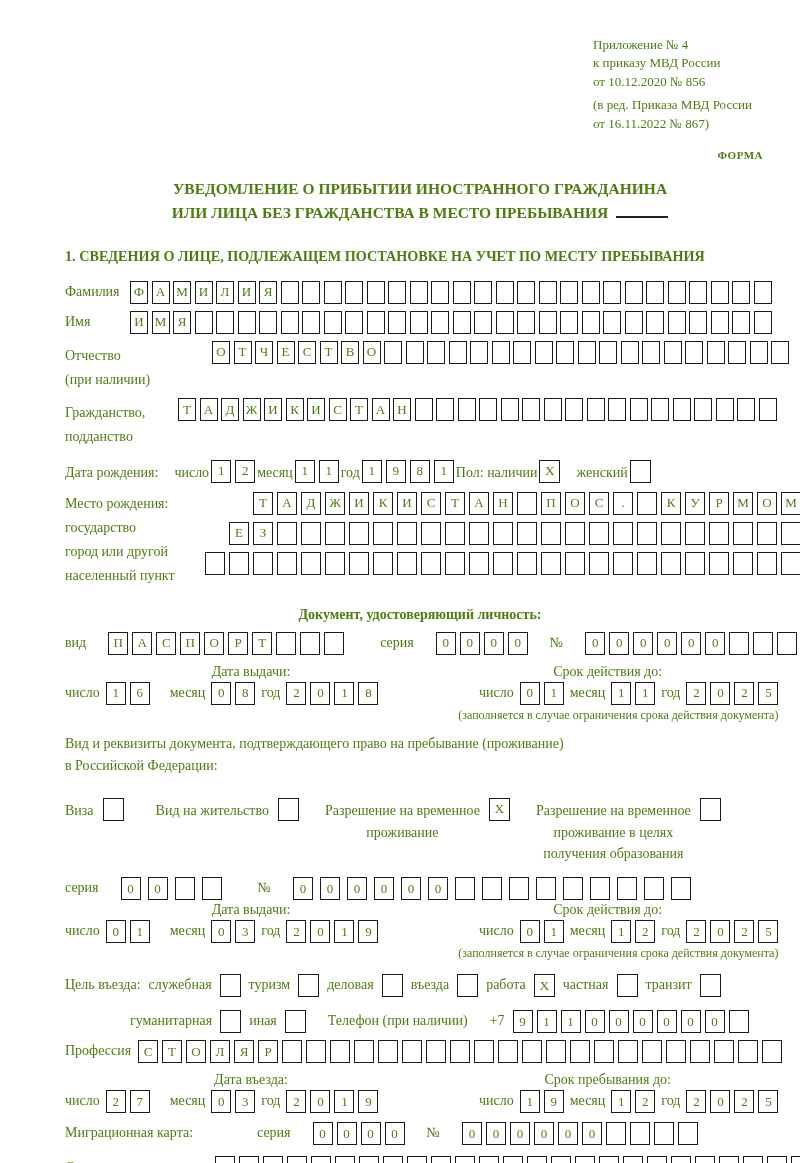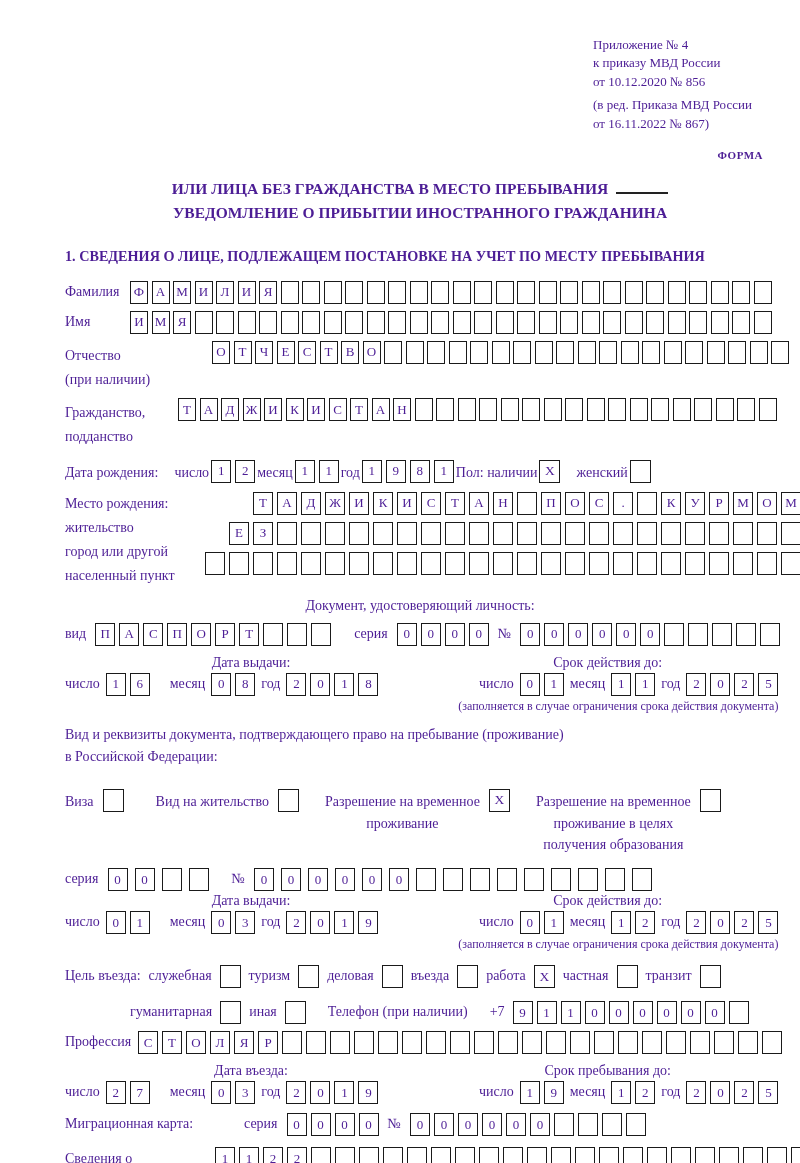--- a/index.html
+++ b/index.html
@@ -1,19 +1,19 @@
 <!DOCTYPE html>
 <html lang="ru"><head>
 <meta charset="utf-8">
 <style>
   * { margin:0; padding:0; box-sizing:border-box; }
   html,body { background:#ffffff; }
   .page {
     position:relative; width:800px; height:1163px; background:#fff;
-    font-family:"Liberation Serif", serif; color:#4c1d95;
+    font-family:"Liberation Serif", serif; color:#4d7c0f;
     padding:36px 25px 20px 65px; overflow:hidden;
   }
   
   .hdr { width:160px; margin-left:auto; margin-right:22px; font-size:13px; line-height:1.42; }
   .hdr .grp2 { margin-top:5px; }
   .forma { text-align:right; padding-right:12px; margin-top:16px; font-weight:bold; font-size:11px; letter-spacing:.5px; }
   
   .title { margin-top:16px; text-align:center; font-weight:bold; font-size:15.5px; line-height:1.5; }
   .title-underline { display:inline-block; width:52px; border-bottom:2px solid #222; margin-left:8px; }
   .sec-heading { margin-top:24px; font-weight:bold; font-size:14.2px; }
@@ -38,22 +38,22 @@
     font-size:13.5px; background:#fff;
   }
   .txt { font-size:14px; padding-top:3px; white-space:nowrap; }
   
   .birth-row { display:flex; align-items:center; gap:2px; margin-top:4px; }
   
   .bp-block { display:flex; margin-top:2px; }
   .bp-labels { width:140px; flex-shrink:0; font-size:14px; line-height:24px; }
   .bp-cells { flex:1; display:flex; flex-direction:column; align-items:flex-end; gap:7px; }
   
-  .doc-heading { text-align:center; font-weight:normal; font-size:14px; margin-top:3px; }
-  .vid-row { display:flex; align-items:flex-start; gap:9px; margin-top:2px; }
+  .doc-heading { text-align:center; font-weight:bold; font-size:14px; margin-top:12px; }
+  .vid-row { display:flex; align-items:flex-start; gap:22px; margin-top:2px; }
   
   .date-pair { display:flex; margin-top:2px; }
   .dgroup { display:flex; flex-direction:column; }
   .dgroup.left { width:372px; flex-shrink:0; }
   .dgroup.right { flex:1; }
   .dcaption { text-align:center; font-size:14px; margin-bottom:2px; }
   .dline { display:flex; align-items:flex-start; gap:6px; }
   .dline .txt { padding-top:3px; }
   .note { font-size:12px; margin-top:3px; width:max-content; margin-left:auto; white-space:nowrap; }
   
@@ -80,22 +80,22 @@
   <div class="hdr">
     <div>Приложение № 4</div>
     <div>к приказу МВД России</div>
     <div>от 10.12.2020 № 856</div>
     <div class="grp2">(в ред. Приказа МВД России</div>
     <div>от 16.11.2022 № 867)</div>
   </div>
   <div class="forma">ФОРМА</div>
 
   <div class="title">
+    <div>УВЕДОМЛЕНИЕ О ПРИБЫТИИ ИНОСТРАННОГО ГРАЖДАНИНА</div>
     <div><span>ИЛИ ЛИЦА БЕЗ ГРАЖДАНСТВА В МЕСТО ПРЕБЫВАНИЯ</span><span class="title-underline"></span></div>
-    <div>УВЕДОМЛЕНИЕ О ПРИБЫТИИ ИНОСТРАННОГО ГРАЖДАНИНА</div>
   </div>
 
   <div class="sec-heading">1. СВЕДЕНИЯ О ЛИЦЕ, ПОДЛЕЖАЩЕМ ПОСТАНОВКЕ НА УЧЕТ ПО МЕСТУ ПРЕБЫВАНИЯ</div>
 
   <div class="form">
 
     <div class="frow">
       <span class="flabel w65">Фамилия</span>
       <span class="cells">
           <span class="cell">Ф</span>
@@ -261,21 +261,21 @@
         </span>
       <span class="txt">Пол: наличии</span>
       <span class="cb">X</span>
       <span class="txt gap14">женский</span>
       <span class="cb"></span>
     </div>
 
     <div class="bp-block">
       <div class="bp-labels">
         <div>Место рождения:</div>
-        <div>жительство</div>
+        <div>государство</div>
         <div>город или другой</div>
         <div>населенный пункт</div>
       </div>
       <div class="bp-cells">
         <span class="cells lg">
             <span class="cell">Т</span>
             <span class="cell">А</span>
             <span class="cell">Д</span>
             <span class="cell">Ж</span>
             <span class="cell">И</span>

